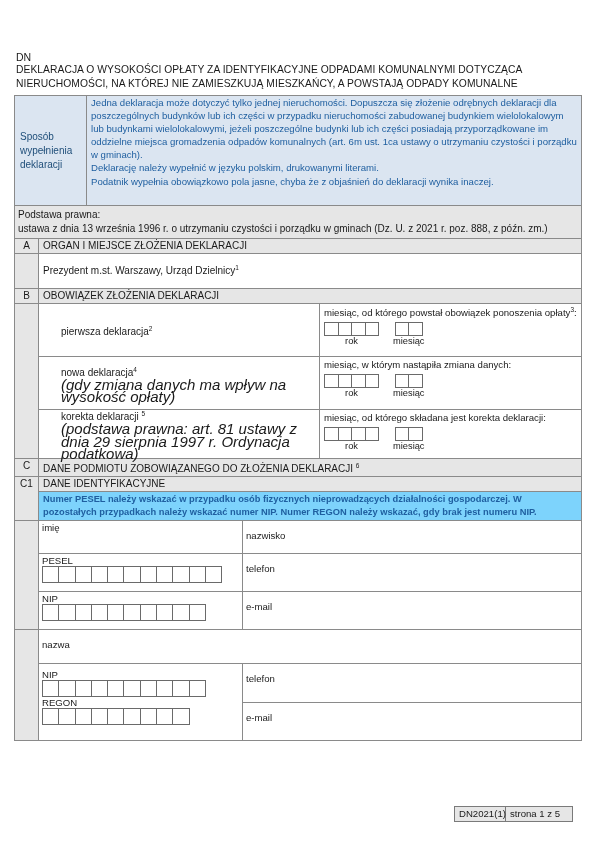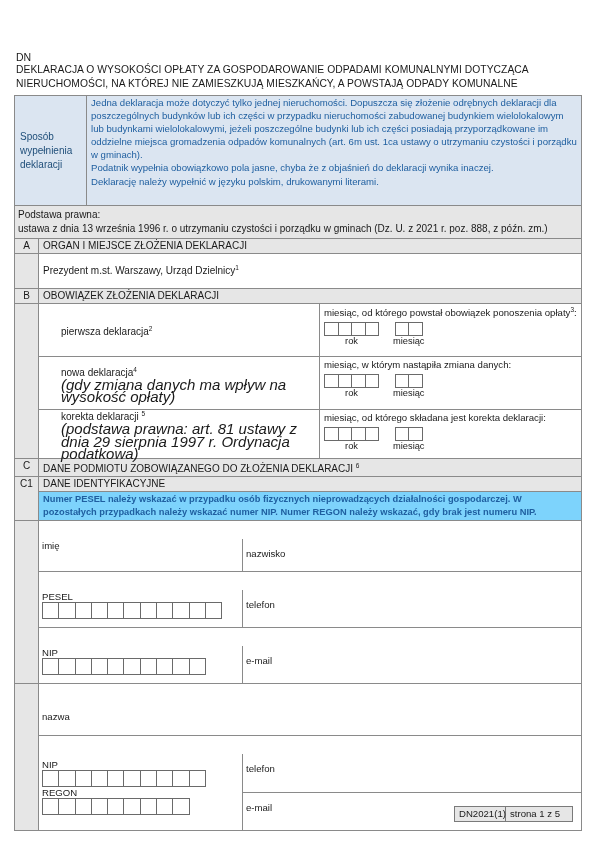--- a/index.html
+++ b/index.html
@@ -28,44 +28,44 @@
   .b-left .sub { font-style: italic; font-size: 15px; line-height: 12.5px; }
   .b-right { flex: 1; padding: 2px 4px; font-size: 9.6px; }
   .date-boxes { display: flex; gap: 14px; margin-top: 4px; }
   .date-group { display: flex; flex-direction: column; align-items: center; }
   .cells { display: flex; }
   .cell { width: 14.5px; height: 14px; border: 1px solid #6a6a6a; margin-left: -1px; background: #fff; }
   .cell:first-child { margin-left: 0; }
   .cell-label { font-size: 9.3px; line-height: 11px; }
   .note { flex: 1; background: #7dd3fc; color: #1f5fa0; font-size: 9.3px; line-height: 13px; padding: 1px 4px; font-weight: bold; }
   .c-grid { flex: 1; display: flex; flex-direction: column; background: #fff; }
-  .c-row { display: flex; border-bottom: 1px solid #8a8a8a; margin-top: 18px; }
+  .c-row { display: flex; border-bottom: 1px solid #8a8a8a; }
   .c-row:last-child { border-bottom: none; }
   .c-left { width: 204px; border-right: 1px solid #8a8a8a; padding: 1px 3px; font-size: 9.6px; }
   .c-right { flex: 1; padding: 9px 3px; font-size: 9.6px; }
   .cells.id .cell { width: 17.3px; height: 17px; }
   .footer { position: absolute; left: 454px; top: 806px; display: flex; border: 1px solid #7a7a7a; background: #e6e6e6; font-size: 9.6px; }
   .footer div { padding: 1px 4px; height: 14px; line-height: 12px; }
   .footer .f1 { width: 51px; border-right: 1px solid #7a7a7a; }
   .footer .f2 { width: 66px; }
 </style>
 </head>
 <body>
 
 <div class="doc-code">DN</div>
-<div class="doc-title">DEKLARACJA O WYSOKOŚCI OPŁATY ZA GOSPODAROWANIE ODPADAMI KOMUNALNYMI DOTYCZĄCA NIERUCHOMOŚCI, NA KTÓREJ NIE ZAMIESZKUJĄ MIESZKAŃCY, A POWSTAJĄ ODPADY KOMUNALNE</div>
+<div class="doc-title">DEKLARACJA O WYSOKOŚCI OPŁATY ZA IDENTYFIKACYJNE ODPADAMI KOMUNALNYMI DOTYCZĄCA NIERUCHOMOŚCI, NA KTÓREJ NIE ZAMIESZKUJĄ MIESZKAŃCY, A POWSTAJĄ ODPADY KOMUNALNE</div>
 
 <div class="form">
 
   <div class="row" style="height:110px;">
     <div class="intro-label">Sposób wypełnienia deklaracji</div>
     <div class="intro-text">
       <div>Jedna deklaracja może dotyczyć tylko jednej nieruchomości. Dopuszcza się złożenie odrębnych deklaracji dla poszczególnych budynków lub ich części w przypadku nieruchomości zabudowanej budynkiem wielolokalowym lub budynkami wielolokalowymi, jeżeli poszczególne budynki lub ich części posiadają przyporządkowane im oddzielne miejsca gromadzenia odpadów komunalnych (art. 6m ust. 1ca ustawy o utrzymaniu czystości i porządku w gminach).</div>
+      <div>Deklarację należy wypełnić w języku polskim, drukowanymi literami.</div>
       <div>Podatnik wypełnia obowiązkowo pola jasne, chyba że z objaśnień do deklaracji wynika inaczej.</div>
-      <div>Deklarację należy wypełnić w języku polskim, drukowanymi literami.</div>
     </div>
   </div>
 
   <div class="row gray">
     <div class="basis">
       <div>Podstawa prawna:</div>
       <div>ustawa z dnia 13 września 1996 r. o utrzymaniu czystości i porządku w gminach (Dz. U. z 2021 r. poz. 888, z późn. zm.)</div>
     </div>
   </div>
 

